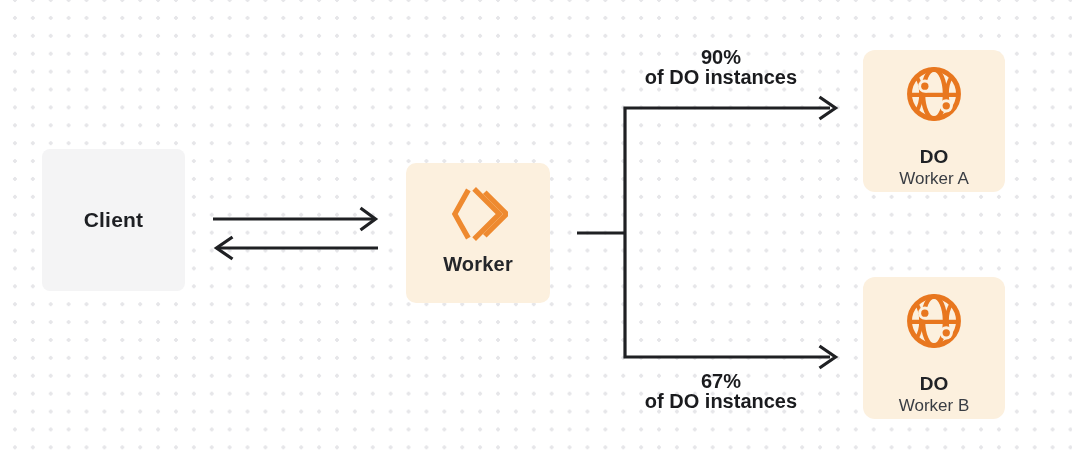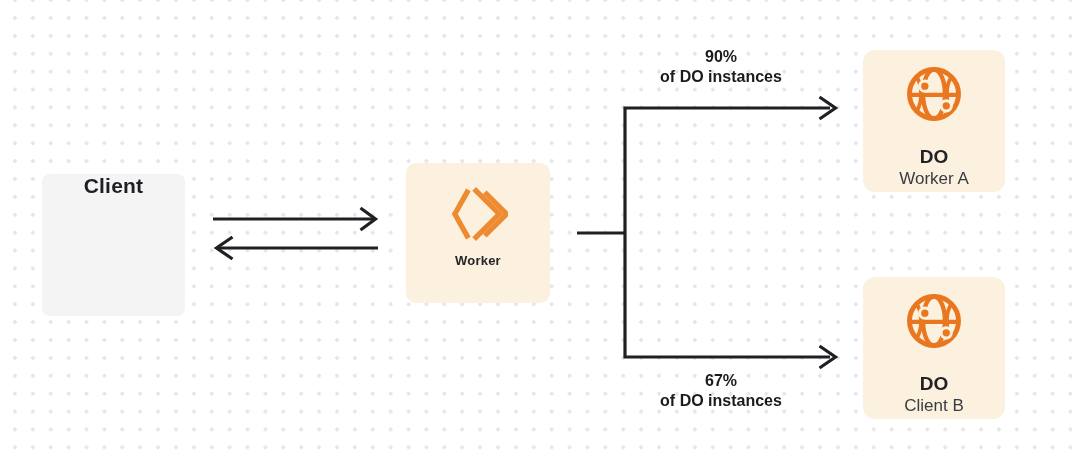--- a/index.html
+++ b/index.html
@@ -26,44 +26,45 @@
   }
   .node {
     position: absolute;
     display: flex;
     flex-direction: column;
     align-items: center;
     box-sizing: border-box;
   }
   .node-client {
     left: 42px;
-    top: 174px;
+    top: 149px;
     width: 143px;
     height: 142px;
     background: #f4f4f5;
     border-radius: 8px;
+    justify-content: center;
   }
   .client-label {
     font-size: 21px;
     font-weight: 700;
     color: #1d1f23;
     letter-spacing: 0.2px;
   }
   .node-worker {
     left: 406px;
     top: 163px;
     width: 144px;
     height: 140px;
     background: #fcf0de;
     border-radius: 10px;
     padding-top: 23px;
   }
   .worker-label {
     margin-top: 11px;
-    font-size: 13px;
+    font-size: 20px;
     font-weight: 700;
     color: #24262a;
     letter-spacing: 0.2px;
   }
   .node-do {
     left: 863px;
     width: 142px;
     height: 142px;
     background: #fcf0de;
     border-radius: 12px;
@@ -82,21 +83,21 @@
     font-size: 17px;
     font-weight: 400;
     color: #393d43;
     line-height: 22px;
   }
   .branch-label {
     position: absolute;
     left: 621px;
     width: 200px;
     text-align: center;
-    font-size: 16px;
+    font-size: 20px;
     font-weight: 700;
     color: #1a1b1e;
     line-height: 20px;
   }
   .branch-label-top { top: 47px; }
   .branch-label-bottom { top: 371px; }
   .icon-box {
     display: block;
   }
 </style>
@@ -183,16 +184,16 @@
         <path d="M52 12.5 C45 22 45 42 52 51.5" stroke-width="4.4"></path>
       </g>
       <g>
         <circle cx="21.5" cy="23" r="7.6" fill="#fcf0de"></circle>
         <circle cx="21.5" cy="23" r="4.2" fill="#e8771f"></circle>
         <circle cx="46" cy="45.5" r="7.6" fill="#fcf0de"></circle>
         <circle cx="46" cy="45.5" r="4.2" fill="#e8771f"></circle>
       </g>
     </svg>
     <span class="do-title">DO</span>
-    <span class="do-subtitle">Client B</span>
+    <span class="do-subtitle">Worker B</span>
   </div>
 
 </div>
 
 </body></html>

